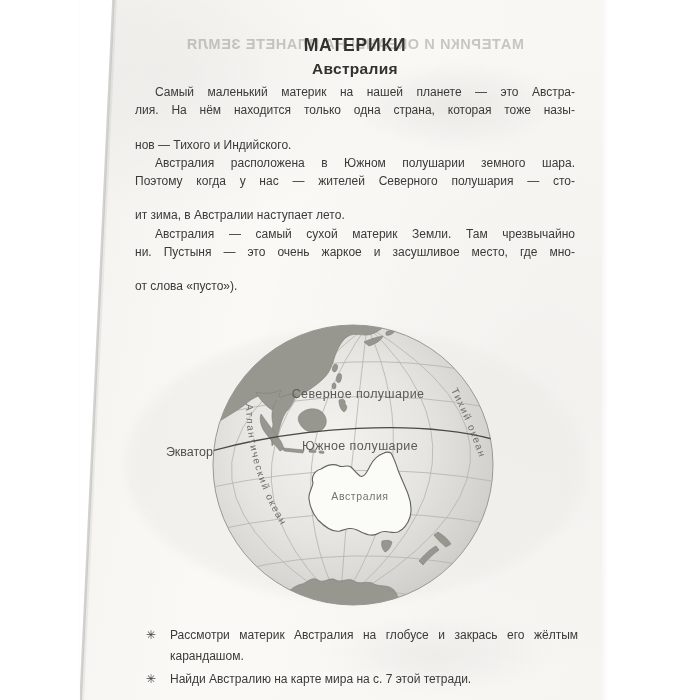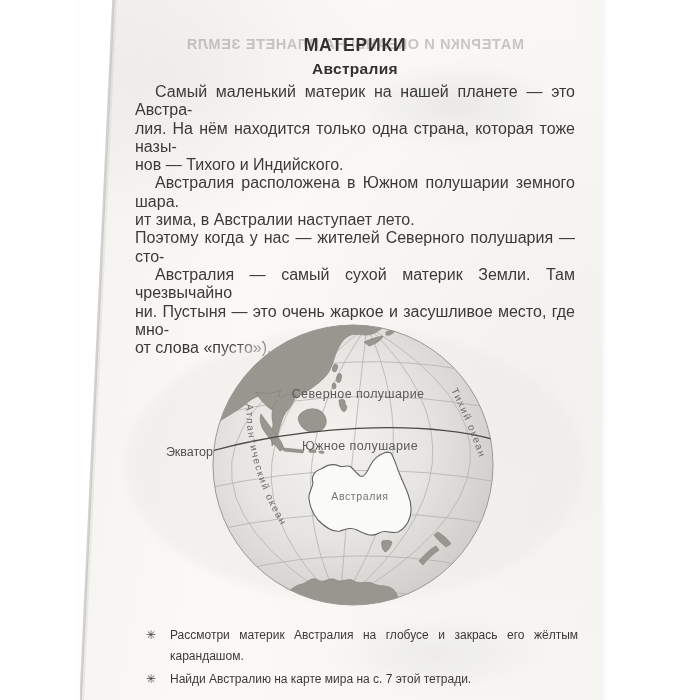--- a/index.html
+++ b/index.html
@@ -39,23 +39,23 @@
     text-align:center; font-size:17.5px; font-weight:bold; letter-spacing:0.8px;
     color:#33322f;
   }
   .subtitle {
     position:absolute; left:55px; top:60px; width:440px; margin:0;
     text-align:center; font-size:15.5px; font-weight:bold; letter-spacing:0.3px;
     color:#33322f;
   }
 
   .body-text { position:absolute; left:55px; top:83px; width:440px;
-    font-size:16px; line-height:18.3px; color:#3b3a38; }
+    font-size:12px; line-height:18.3px; color:#3b3a38; }
   .jline { text-align:justify; text-align-last:justify; }
-  .jline.end { text-align-last:left; }
+  .jline.end { text-align-last:left;margin-top:16px; }
   .jline.ind { text-indent:20px; }
 
   .figure { position:absolute; left:40px; top:320px; width:470px; height:295px; }
 
   .tasks { position:absolute; left:66px; top:625px; width:432px; }
   .task { display:flex; align-items:flex-start; margin-bottom:3px; }
   .marker { flex:0 0 16px; font-size:12px; line-height:20px; color:#454442; margin-right:8px; }
   .task-text { flex:1; font-size:12px; line-height:20.5px; color:#3b3a38; text-align:justify; }
 
   svg text { font-family:"Liberation Sans", sans-serif; }
@@ -82,22 +82,22 @@
 
       <div class="ghost-title">МАТЕРИКИ И ОКЕАНЫ НА ПЛАНЕТЕ ЗЕМЛЯ</div>
       <h1 class="title">МАТЕРИКИ</h1>
       <h2 class="subtitle">Австралия</h2>
 
       <div class="body-text">
         <div class="jline ind">Самый маленький материк на нашей планете — это Австра-</div>
         <div class="jline">лия. На нём находится только одна страна, которая тоже назы-</div>
         <div class="jline end">нов — Тихого и Индийского.</div>
         <div class="jline ind">Австралия расположена в Южном полушарии земного шара.</div>
+        <div class="jline">Поэтому когда у нас — жителей Северного полушария — сто-</div>
         <div class="jline end">ит зима, в Австралии наступает лето.</div>
-        <div class="jline">Поэтому когда у нас — жителей Северного полушария — сто-</div>
         <div class="jline ind">Австралия — самый сухой материк Земли. Там чрезвычайно</div>
         <div class="jline">ни. Пустыня — это очень жаркое и засушливое место, где мно-</div>
         <div class="jline end">от слова «пусто»).</div>
       </div>
 
       <div class="figure">
         <svg width="470" height="295" viewBox="0 0 470 295">
           <defs>
             <radialGradient id="globeGrad" cx="0.42" cy="0.42" r="0.75">
               <stop offset="0%" stop-color="#f4f3f0"></stop>

